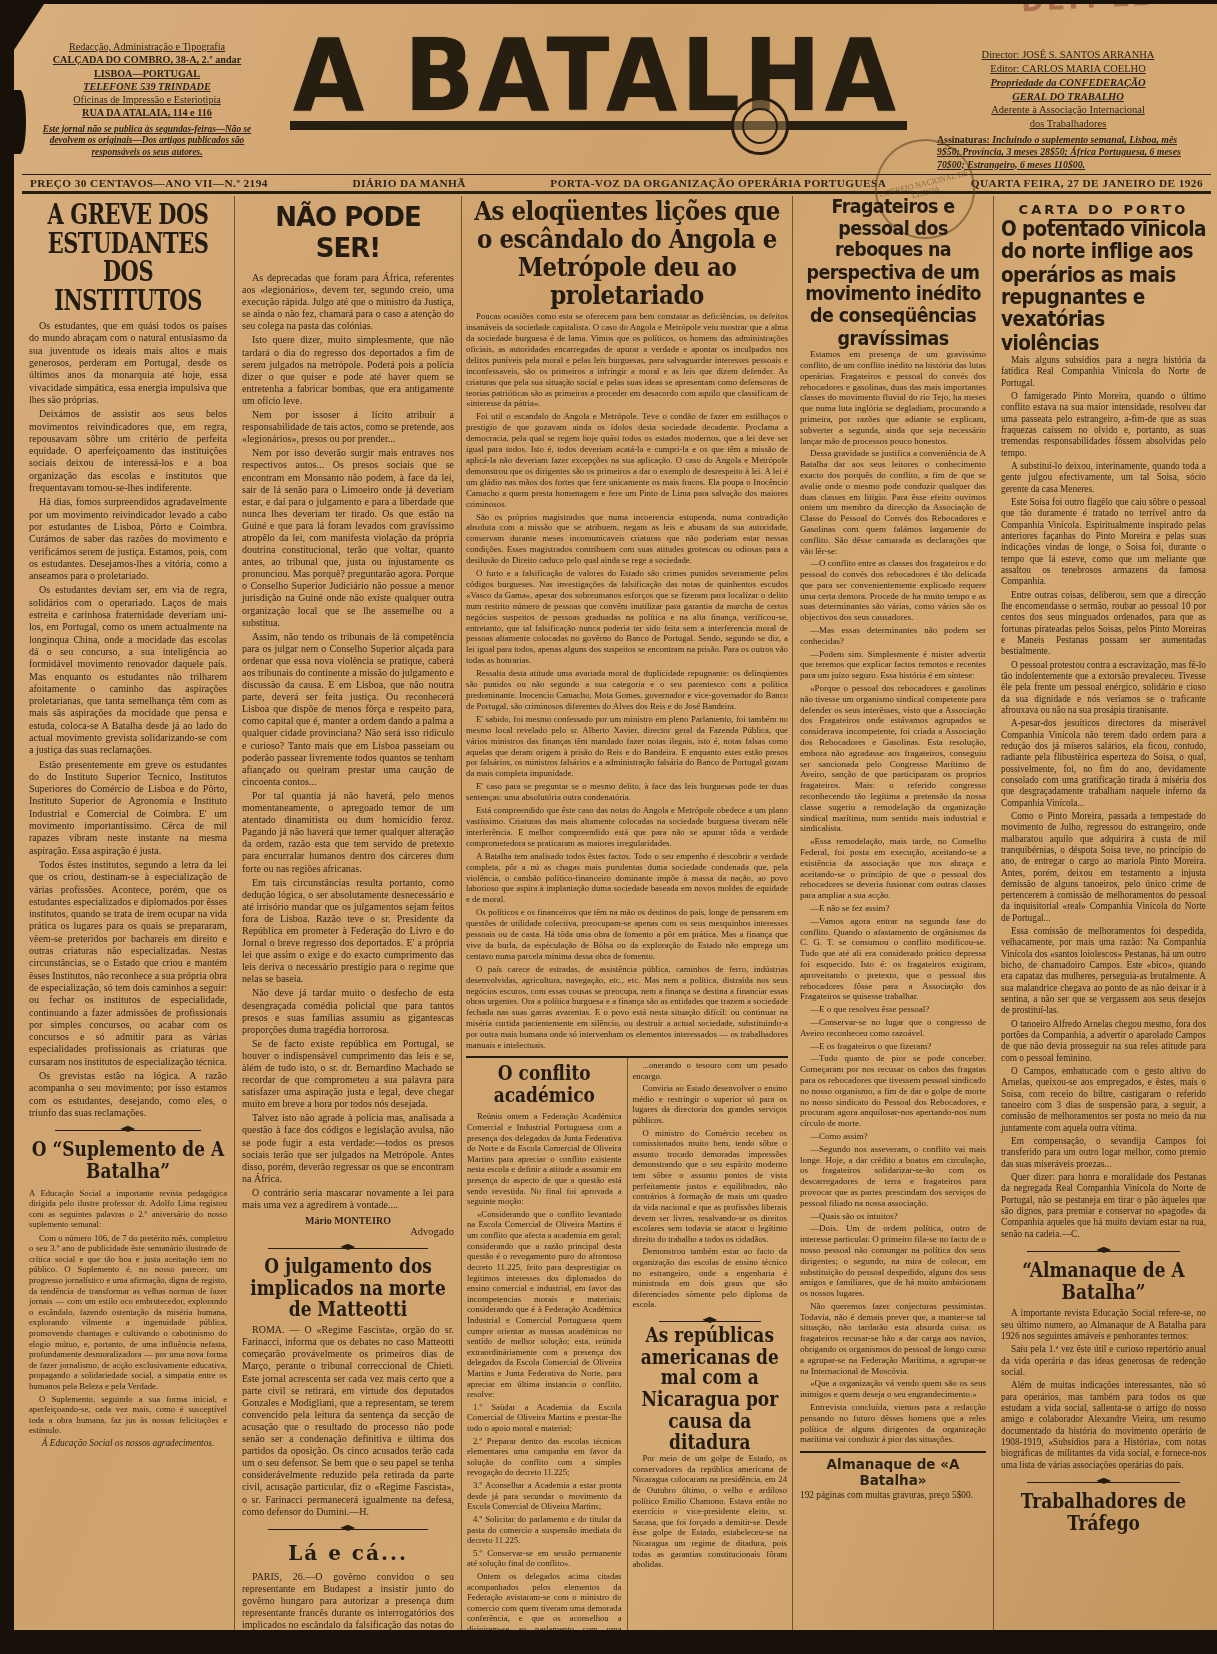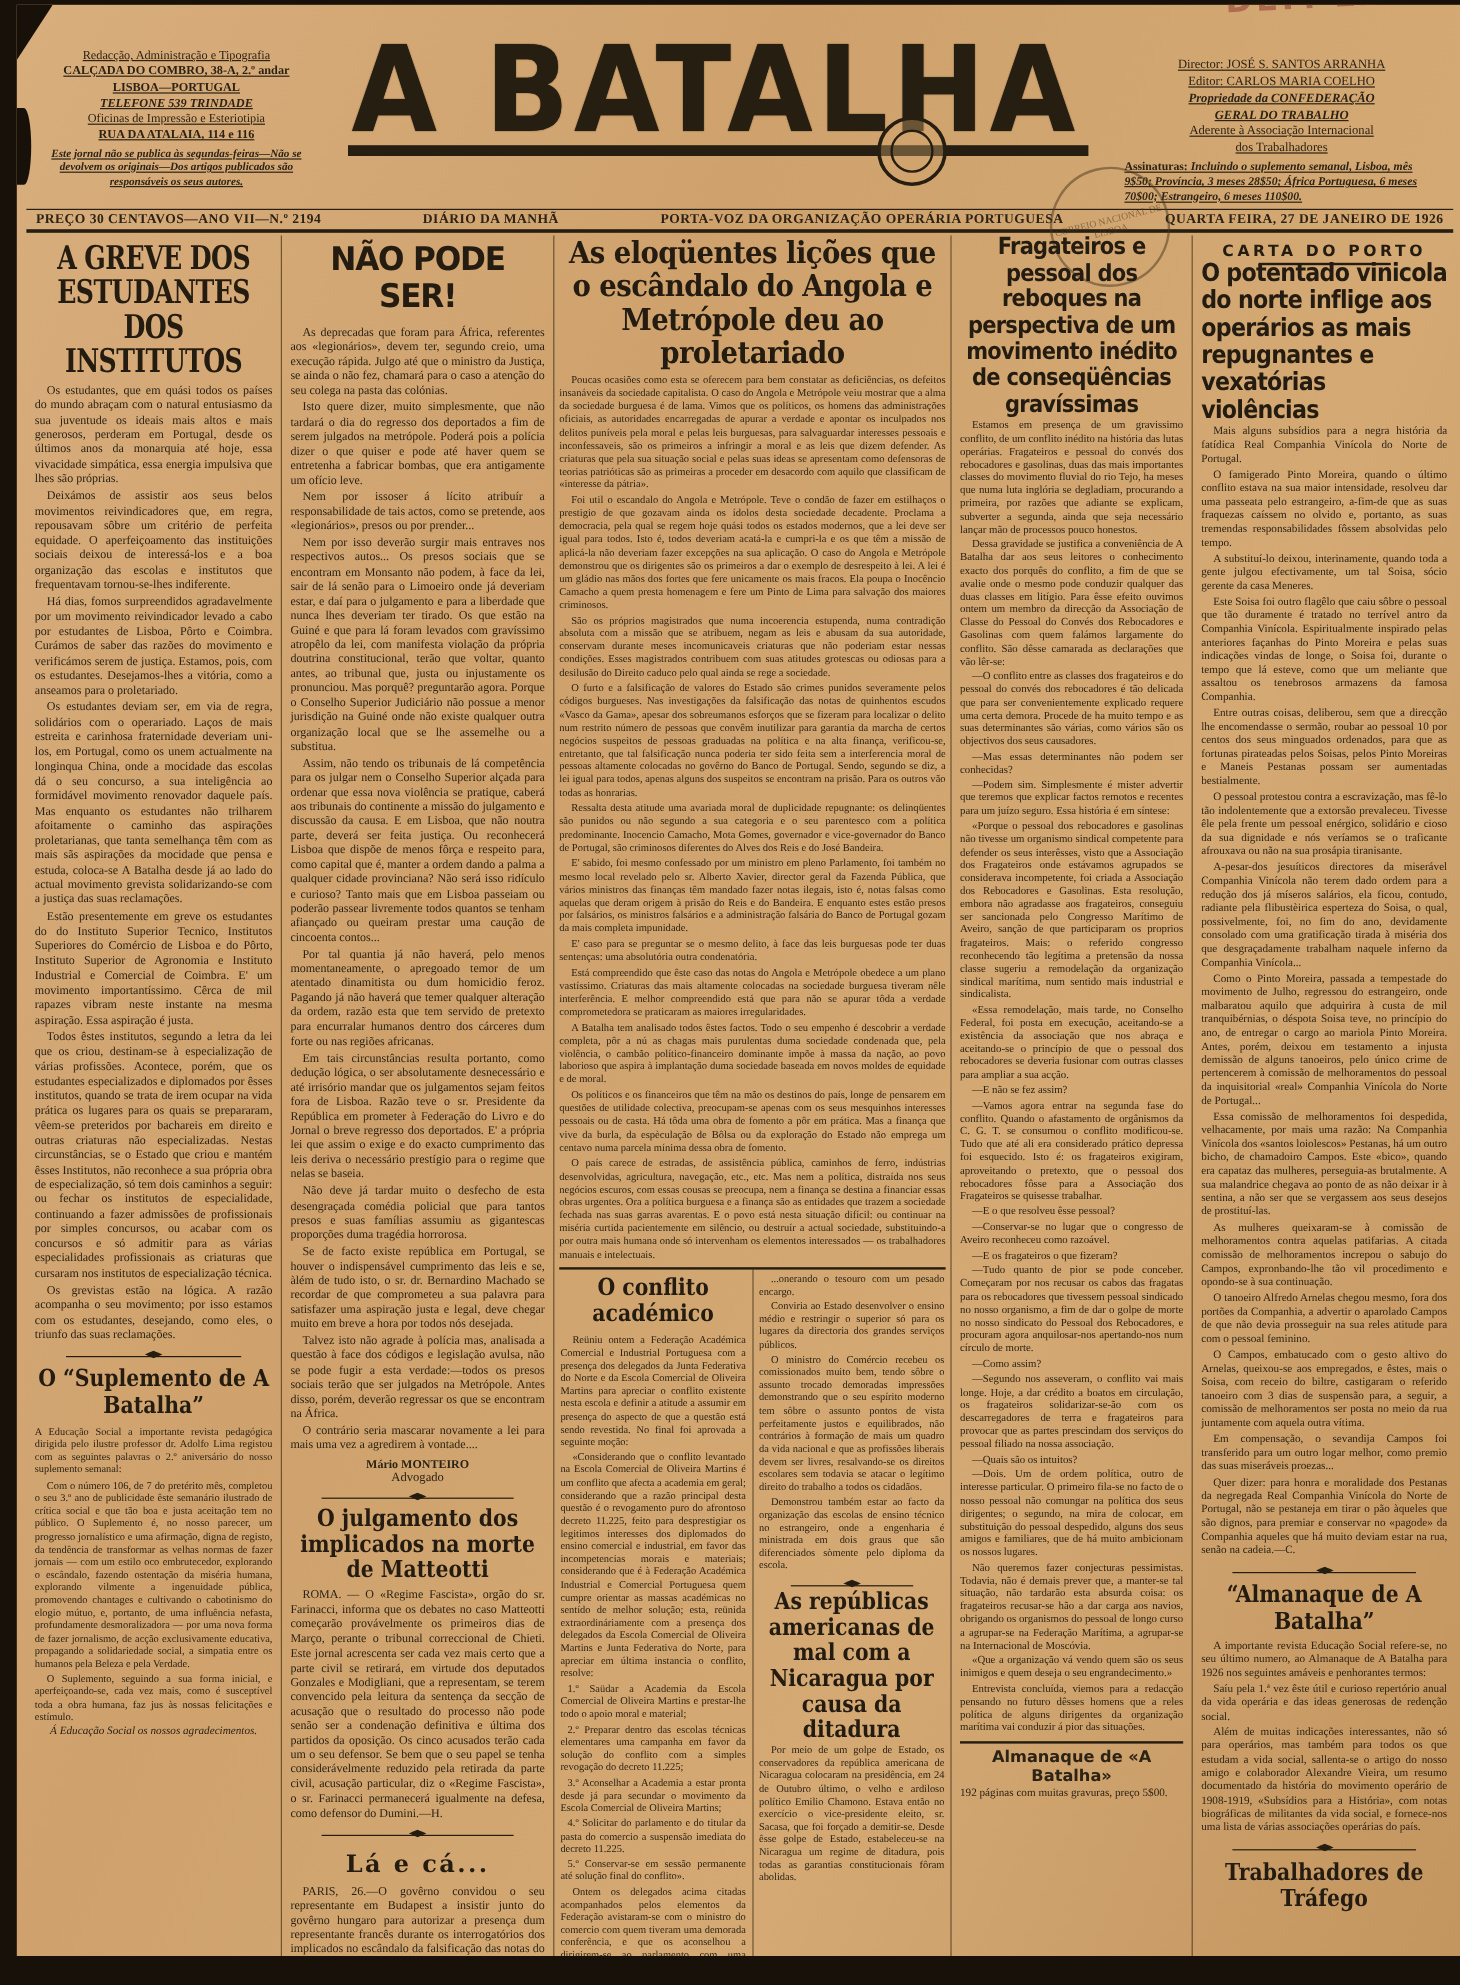--- a/index.html
+++ b/index.html
@@ -70,21 +70,21 @@
   .hl-carta{font-family:"DejaVu Sans",sans-serif;font-size:18.5px;line-height:1.1;transform:scaleY(1.12);
             letter-spacing:-.6px;text-align:left;margin:0 0 8px;}
   .hl-sub{font-family:"DejaVu Serif",serif;font-size:17px;line-height:1.1;transform:scaleY(1.15);margin:6px 0 8px;}
   .hl-laeca{font-family:"DejaVu Serif",serif;font-size:20px;letter-spacing:2px;margin:6px 0 6px;}
   
   .orn{position:relative;height:11px;margin:6px 26px;}
   .orn::before{content:"";position:absolute;left:0;right:0;top:5px;border-top:1.6px solid #241c10;}
   .orn::after{content:"◆";position:absolute;left:50%;top:-1px;transform:translateX(-50%) scaleX(2.4);
               font-size:8px;color:#241c10;}
   .sig{text-align:center;font-weight:bold;font-size:10px;margin:4px 0 0;}
-  .sig-role{text-align:center;font-size:10.5px;margin:0 0 2px;}
+  .sig-role{text-align:right;font-size:10.5px;margin:0 0 2px;}
   .intro{font-size:8.6px;line-height:1.22;text-align:justify;margin:0 0 3px;}
   .closing{font-size:9.3px;font-style:italic;margin:2px 0;text-align:center;}
   
   .subcols{display:flex;border-top:2.5px solid #241c10;margin-top:5px;}
   .subL{width:50%;padding:2px 5px 0 1px;}
   .subR{width:50%;padding:2px 1px 0 5px;border-left:1.2px solid rgba(44,32,14,.62);}
   .motion p.bp{text-indent:6px;margin-bottom:2px}
   .alm-ad{border-top:2.5px solid #241c10;margin-top:6px;padding-top:3px;}
   .alm-ad .t{font-family:"DejaVu Sans",sans-serif;font-weight:bold;font-size:13.5px;text-align:center;margin:0 0 2px;}
   .alm-ad .x{font-size:9.3px;text-align:justify;margin:0;}
@@ -273,21 +273,20 @@
       <div>
           <p class="bp">Mais alguns subsídios para a negra história da fatídica Real Companhia Vinícola do Norte de Portugal.</p>
           <p class="bp">O famigerado Pinto Moreira, quando o último conflito estava na sua maior intensidade, resolveu dar uma passeata pelo estrangeiro, a-fim-de que as suas fraquezas caíssem no olvido e, portanto, as suas tremendas responsabilidades fôssem absolvidas pelo tempo.</p>
           <p class="bp">A substituí-lo deixou, interinamente, quando toda a gente julgou efectivamente, um tal Soisa, sócio gerente da casa Meneres.</p>
           <p class="bp">Este Soisa foi outro flagêlo que caiu sôbre o pessoal que tão duramente é tratado no terrível antro da Companhia Vinícola. Espiritualmente inspirado pelas anteriores façanhas do Pinto Moreira e pelas suas indicações vindas de longe, o Soisa foi, durante o tempo que lá esteve, como que um meliante que assaltou os tenebrosos armazens da famosa Companhia.</p>
           <p class="bp">Entre outras coisas, deliberou, sem que a direcção lhe encomendasse o sermão, roubar ao pessoal 10 por centos dos seus minguados ordenados, para que as fortunas pirateadas pelos Soisas, pelos Pinto Moreiras e Maneis Pestanas possam ser aumentadas bestialmente.</p>
           <p class="bp">O pessoal protestou contra a escravização, mas fê-lo tão indolentemente que a extorsão prevaleceu. Tivesse êle pela frente um pessoal enérgico, solidário e cioso da sua dignidade e nós veríamos se o traficante afrouxava ou não na sua prosápia tiranisante.</p>
           <p class="bp">A-pesar-dos jesuíticos directores da miserável Companhia Vinícola não terem dado ordem para a redução dos já míseros salários, ela ficou, contudo, radiante pela flibustèirica esperteza do Soisa, o qual, possivelmente, foi, no fim do ano, devidamente consolado com uma gratificação tirada à miséria dos que desgraçadamente trabalham naquele inferno da Companhia Vinícola...</p>
           <p class="bp">Como o Pinto Moreira, passada a tempestade do movimento de Julho, regressou do estrangeiro, onde malbaratou aquilo que adquirira à custa de mil tranquibérnias, o déspota Soisa teve, no princípio do ano, de entregar o cargo ao mariola Pinto Moreira. Antes, porém, deixou em testamento a injusta demissão de alguns tanoeiros, pelo único crime de pertencerem à comissão de melhoramentos do pessoal da inquisitorial «real» Companhia Vinícola do Norte de Portugal...</p>
           <p class="bp">Essa comissão de melhoramentos foi despedida, velhacamente, por mais uma razão: Na Companhia Vinícola dos «santos loiolescos» Pestanas, há um outro bicho, de chamadoiro Campos. Este «bico», quando era capataz das mulheres, perseguia-as brutalmente. A sua malandrice chegava ao ponto de as não deixar ir à sentina, a não ser que se vergassem aos seus desejos de prostituí-las.</p>
-          <p class="bp">As mulheres queixaram-se à comissão de melhoramentos contra aquelas patifarias. A citada comissão de melhoramentos increpou o sabujo do Campos, expronbando-lhe tão vil procedimento e opondo-se à sua continuação.</p>
           <p class="bp">O tanoeiro Alfredo Arnelas chegou mesmo, fora dos portões da Companhia, a advertir o aparolado Campos de que não devia prosseguir na sua reles atitude para com o pessoal feminino.</p>
           <p class="bp">O Campos, embatucado com o gesto altivo do Arnelas, queixou-se aos empregados, e êstes, mais o Soisa, com receio do biltre, castigaram o referido tanoeiro com 3 dias de suspensão para, a seguir, a comissão de melhoramentos ser posta no meio da rua juntamente com aquela outra vítima.</p>
           <p class="bp">Em compensação, o sevandija Campos foi transferido para um outro logar melhor, como premio das suas miseráveis proezas...</p>
           <p class="bp">Quer dizer: para honra e moralidade dos Pestanas da negregada Real Companhia Vinícola do Norte de Portugal, não se pestaneja em tirar o pão àqueles que são dignos, para premiar e conservar no «pagode» da Companhia aqueles que há muito deviam estar na rua, senão na cadeia.—C.</p>
         </div>
       <div class="orn"></div>
       <div class="hl hl-sub">“Almanaque de A Batalha”</div>
       <div>
           <p class="bp">A importante revista Educação Social refere-se, no seu último numero, ao Almanaque de A Batalha para 1926 nos seguintes amáveis e penhorantes termos:</p>
           <p class="bp">Saíu pela 1.ª vez êste útil e curioso repertório anual da vida operária e das ideas generosas de redenção social.</p>

